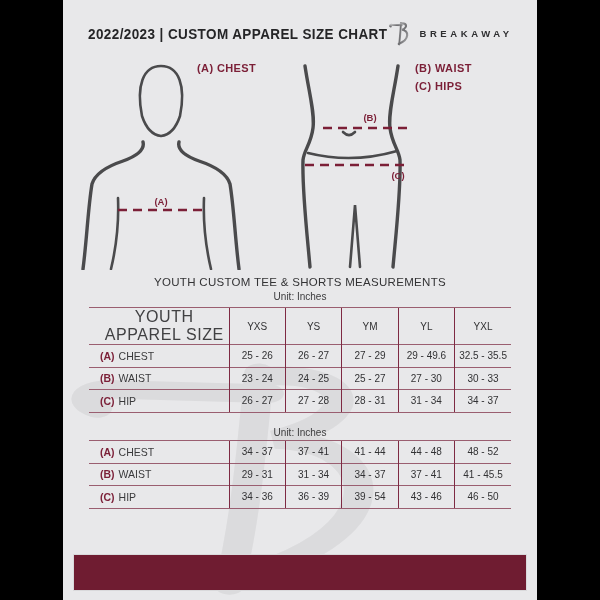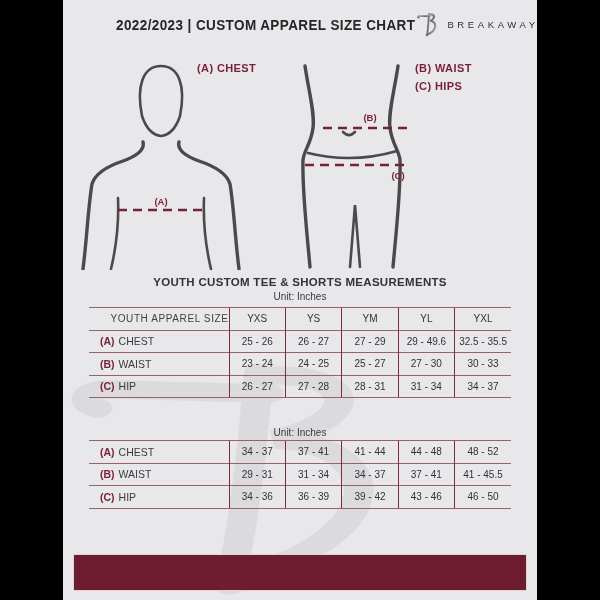--- a/index.html
+++ b/index.html
@@ -12,53 +12,53 @@
     --pagebg:#e8e8ea;
     --sidebg:#000000;
     --outline:#4a4a4c;
   }
   *{box-sizing:border-box;margin:0;padding:0;}
   html,body{width:600px;height:600px;overflow:hidden;}
   body{background:var(--sidebg);font-family:"Liberation Sans",sans-serif;}
   .page{position:relative;width:474px;height:600px;margin-left:63px;background:var(--pagebg);overflow:hidden;}
 
   
-  .header{position:absolute;top:7px;left:25px;right:30px;height:34px;display:flex;align-items:center;justify-content:space-between;z-index:2;margin-left:28px;}
+  .header{position:absolute;top:16px;left:25px;right:30px;height:34px;display:flex;align-items:center;justify-content:space-between;z-index:2;}
   .doc-title{font-size:13.5px;font-weight:bold;color:#252527;letter-spacing:.4px;white-space:nowrap;transform:scaleY(1.12);transform-origin:left center;}
   .brand{display:flex;align-items:center;gap:7px;}
-  .brand-name{font-size:9.5px;font-weight:normal;letter-spacing:3.6px;color:#2e2e30;}
+  .brand-name{font-size:9.5px;font-weight:bold;letter-spacing:3.6px;color:#2e2e30;}
 
   
   .diagram-layer{position:absolute;inset:0;z-index:1;}
   .torso-svg{position:absolute;left:12px;top:58px;}
   .figure-svg{position:absolute;left:227px;top:58px;}
   .outline{stroke:var(--outline);stroke-width:3.4;fill:none;stroke-linecap:round;}
   .thin{stroke-width:2.6;}
   .dash{stroke:var(--maroon);stroke-width:2.4;stroke-dasharray:9 6;fill:none;}
   .svg-label{fill:var(--maroon);font-family:"Liberation Sans",sans-serif;font-size:9.5px;font-weight:bold;}
 
   .instr{position:absolute;width:112px;}
   .instr-a{left:134px;top:62px;width:110px;}
   .instr-bc{left:352px;top:62px;width:116px;}
   .instr h3{font-size:11px;font-weight:bold;color:var(--maroon);letter-spacing:.4px;margin-bottom:6px;}
   .instr p{font-size:9.3px;font-style:italic;color:var(--instr);line-height:1.26;white-space:pre-line;margin-bottom:14px;}
 
   
-  .tbl-title{position:absolute;width:100%;text-align:center;font-size:11.5px;font-weight:bold;color:#333335;letter-spacing:.3px;z-index:2;}
+  .tbl-title{position:absolute;width:100%;text-align:center;font-size:11.5px;font-weight:normal;color:#333335;letter-spacing:.3px;z-index:2;}
   .tbl-unit{position:absolute;width:100%;text-align:center;font-size:10px;color:#3c3c3e;z-index:2;}
   .y-title{top:276px;}  .y-unit{top:291px;}
   .a-title{top:412px;}  .a-unit{top:427px;}
   table.meas{position:absolute;left:26px;width:422px;border-collapse:collapse;table-layout:fixed;z-index:2;}
   .y-table{top:307px;} .a-table{top:440px;}
   table.meas col.c0{width:140px;}
   table.meas td,table.meas th{height:22.5px;border-top:1.5px solid var(--line-h);font-weight:normal;}
   table.meas tr:last-child td{border-bottom:1.5px solid var(--line-h);}
   table.meas td + td, table.meas th + th{border-left:1.5px solid var(--line-v);}
   th.size-h{font-size:10px;font-weight:bold;color:#323234;text-align:center;}
-  th.lbl-h{font-size:10px;color:#414143;letter-spacing:.6px;text-align:right;padding-left:11px;}
+  th.lbl-h{font-size:16px;color:#414143;letter-spacing:.6px;text-align:center;padding-left:11px;}
   td.lbl{font-size:10.5px;color:#3a3a3c;text-align:left;padding-left:11px;}
   td.lbl .pfx{color:var(--maroon);font-weight:bold;margin-right:4px;}
   td.val{font-size:10px;color:#323234;text-align:center;}
 
   
   .watermark{position:absolute;left:8px;top:352px;opacity:.05;z-index:0;}
   .wm-stroke{stroke:#000;fill:none;stroke-width:9;stroke-linecap:round;}
   .footer-bar{position:absolute;left:10px;top:554px;width:454px;height:37px;background:var(--footer);border:1px solid #d9d9db;z-index:3;}
 </style>
 </head>
@@ -198,21 +198,21 @@
       <td class="val">29 - 31</td>
       <td class="val">31 - 34</td>
       <td class="val">34 - 37</td>
       <td class="val">37 - 41</td>
       <td class="val">41 - 45.5</td>
     </tr>
     <tr>
       <td class="lbl"><span class="pfx">(C)</span><span>HIP</span></td>
       <td class="val">34 - 36</td>
       <td class="val">36 - 39</td>
-      <td class="val">39 - 42</td>
+      <td class="val">39 - 54</td>
       <td class="val">43 - 46</td>
       <td class="val">46 - 50</td>
     </tr>
   </tbody>
     </table>
 
   <div class="footer-bar"></div>
 </div>
 
 </body></html>

